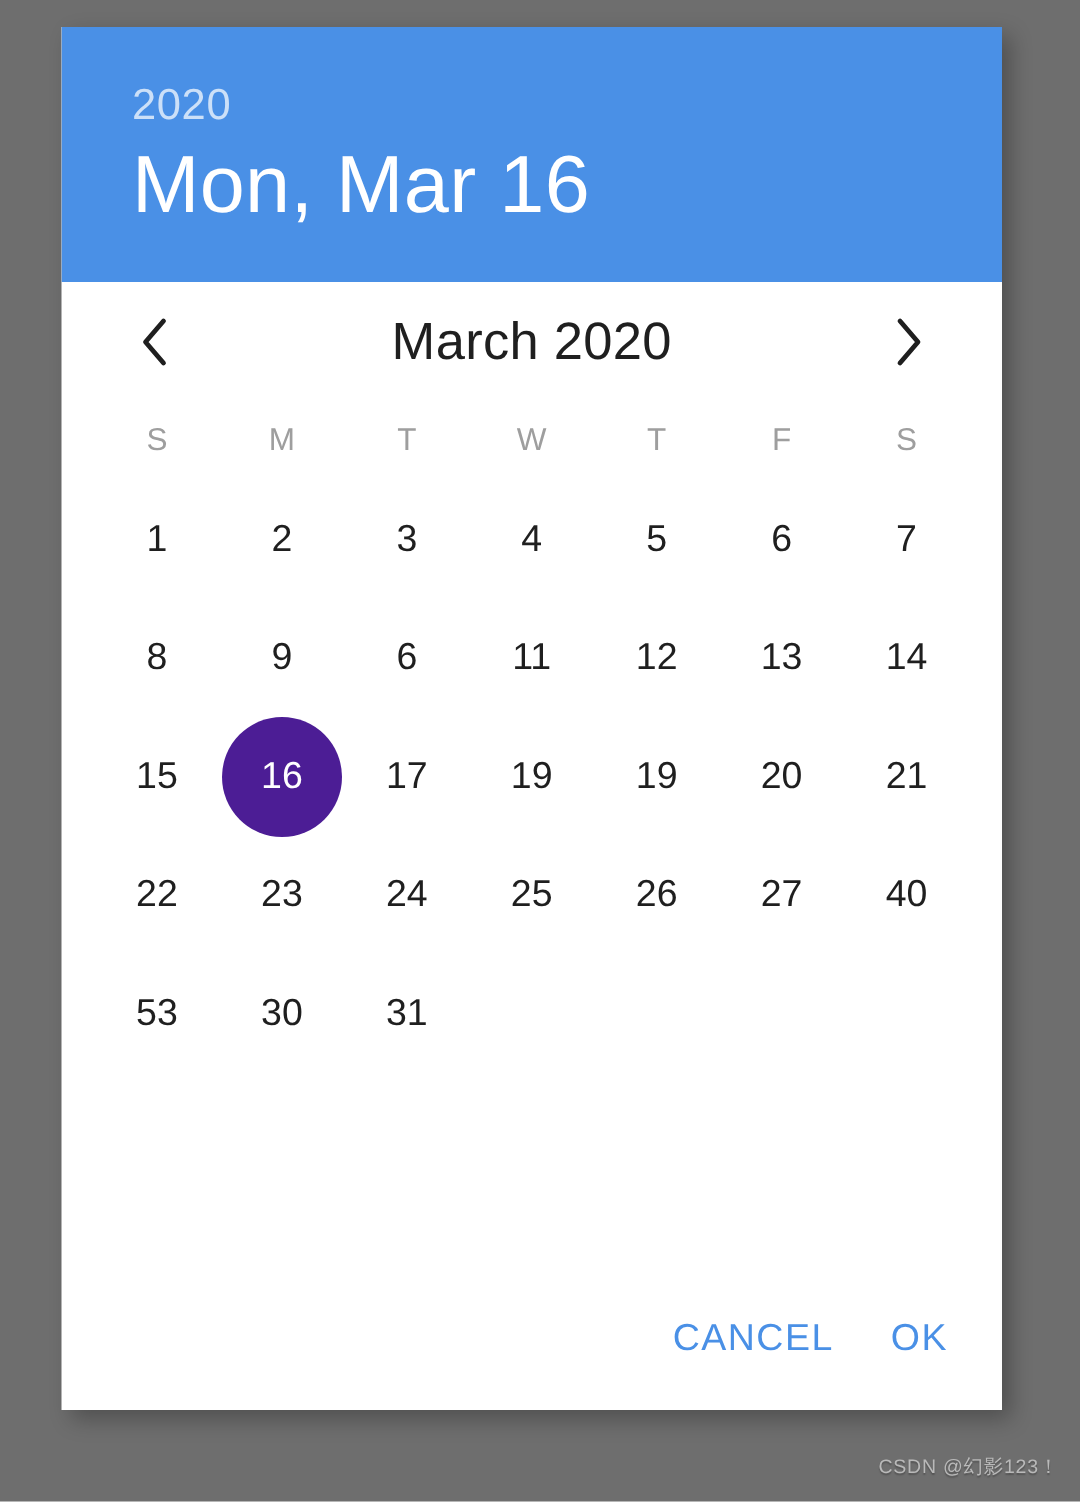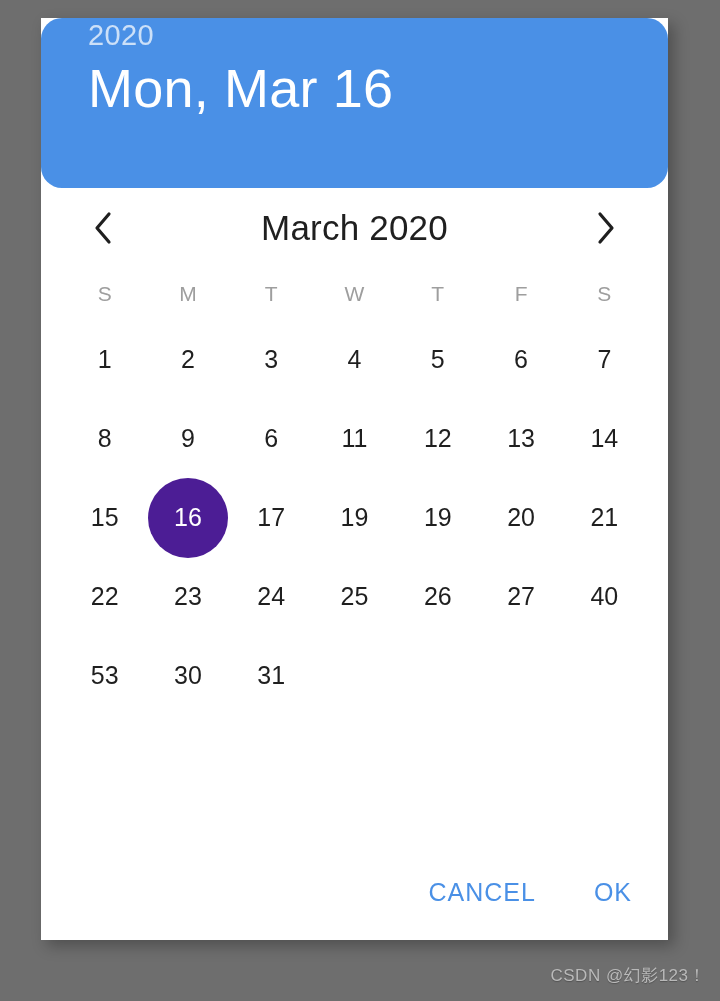--- a/index.html
+++ b/index.html
@@ -31,21 +31,21 @@
 
   
   #header {
     background: #4a90e6;
     height: 170px;
     flex: 0 0 170px;
     padding: 0 0 0 47px;
     box-sizing: border-box;
     display: flex;
     flex-direction: column;
-    border-radius: 21px;
+    justify-content: center;
   }
   #header-year {
     color: rgba(255,255,255,0.72);
     font-size: 29px;
     line-height: 34px;
     letter-spacing: 0.4px;
     margin-bottom: 6px;
   }
   #header-date {
     color: #ffffff;
@@ -143,40 +143,40 @@
 
   
   #actions {
     flex: 0 0 auto;
     height: 96px;
     display: flex;
     align-items: center;
     justify-content: flex-end;
     padding: 0 30px 0 0;
     box-sizing: border-box;
-    gap: 46px;
+    gap: 26px;
   }
   .action-btn {
     background: none;
     border: none;
     color: #4a90e6;
     font-family: inherit;
     font-size: 25px;
     letter-spacing: 1px;
     cursor: pointer;
     padding: 8px 6px;
   }
 
   
   #watermark {
     position: absolute;
     right: 14px;
     bottom: 14px;
     color: #b9b9b9;
-    font-size: 17px;
+    font-size: 13px;
     letter-spacing: 0.5px;
     text-shadow: 0 1px 1px rgba(0,0,0,0.25);
     user-select: none;
   }
 </style>
 </head>
 <body>
 
 <div id="dialog">
 

